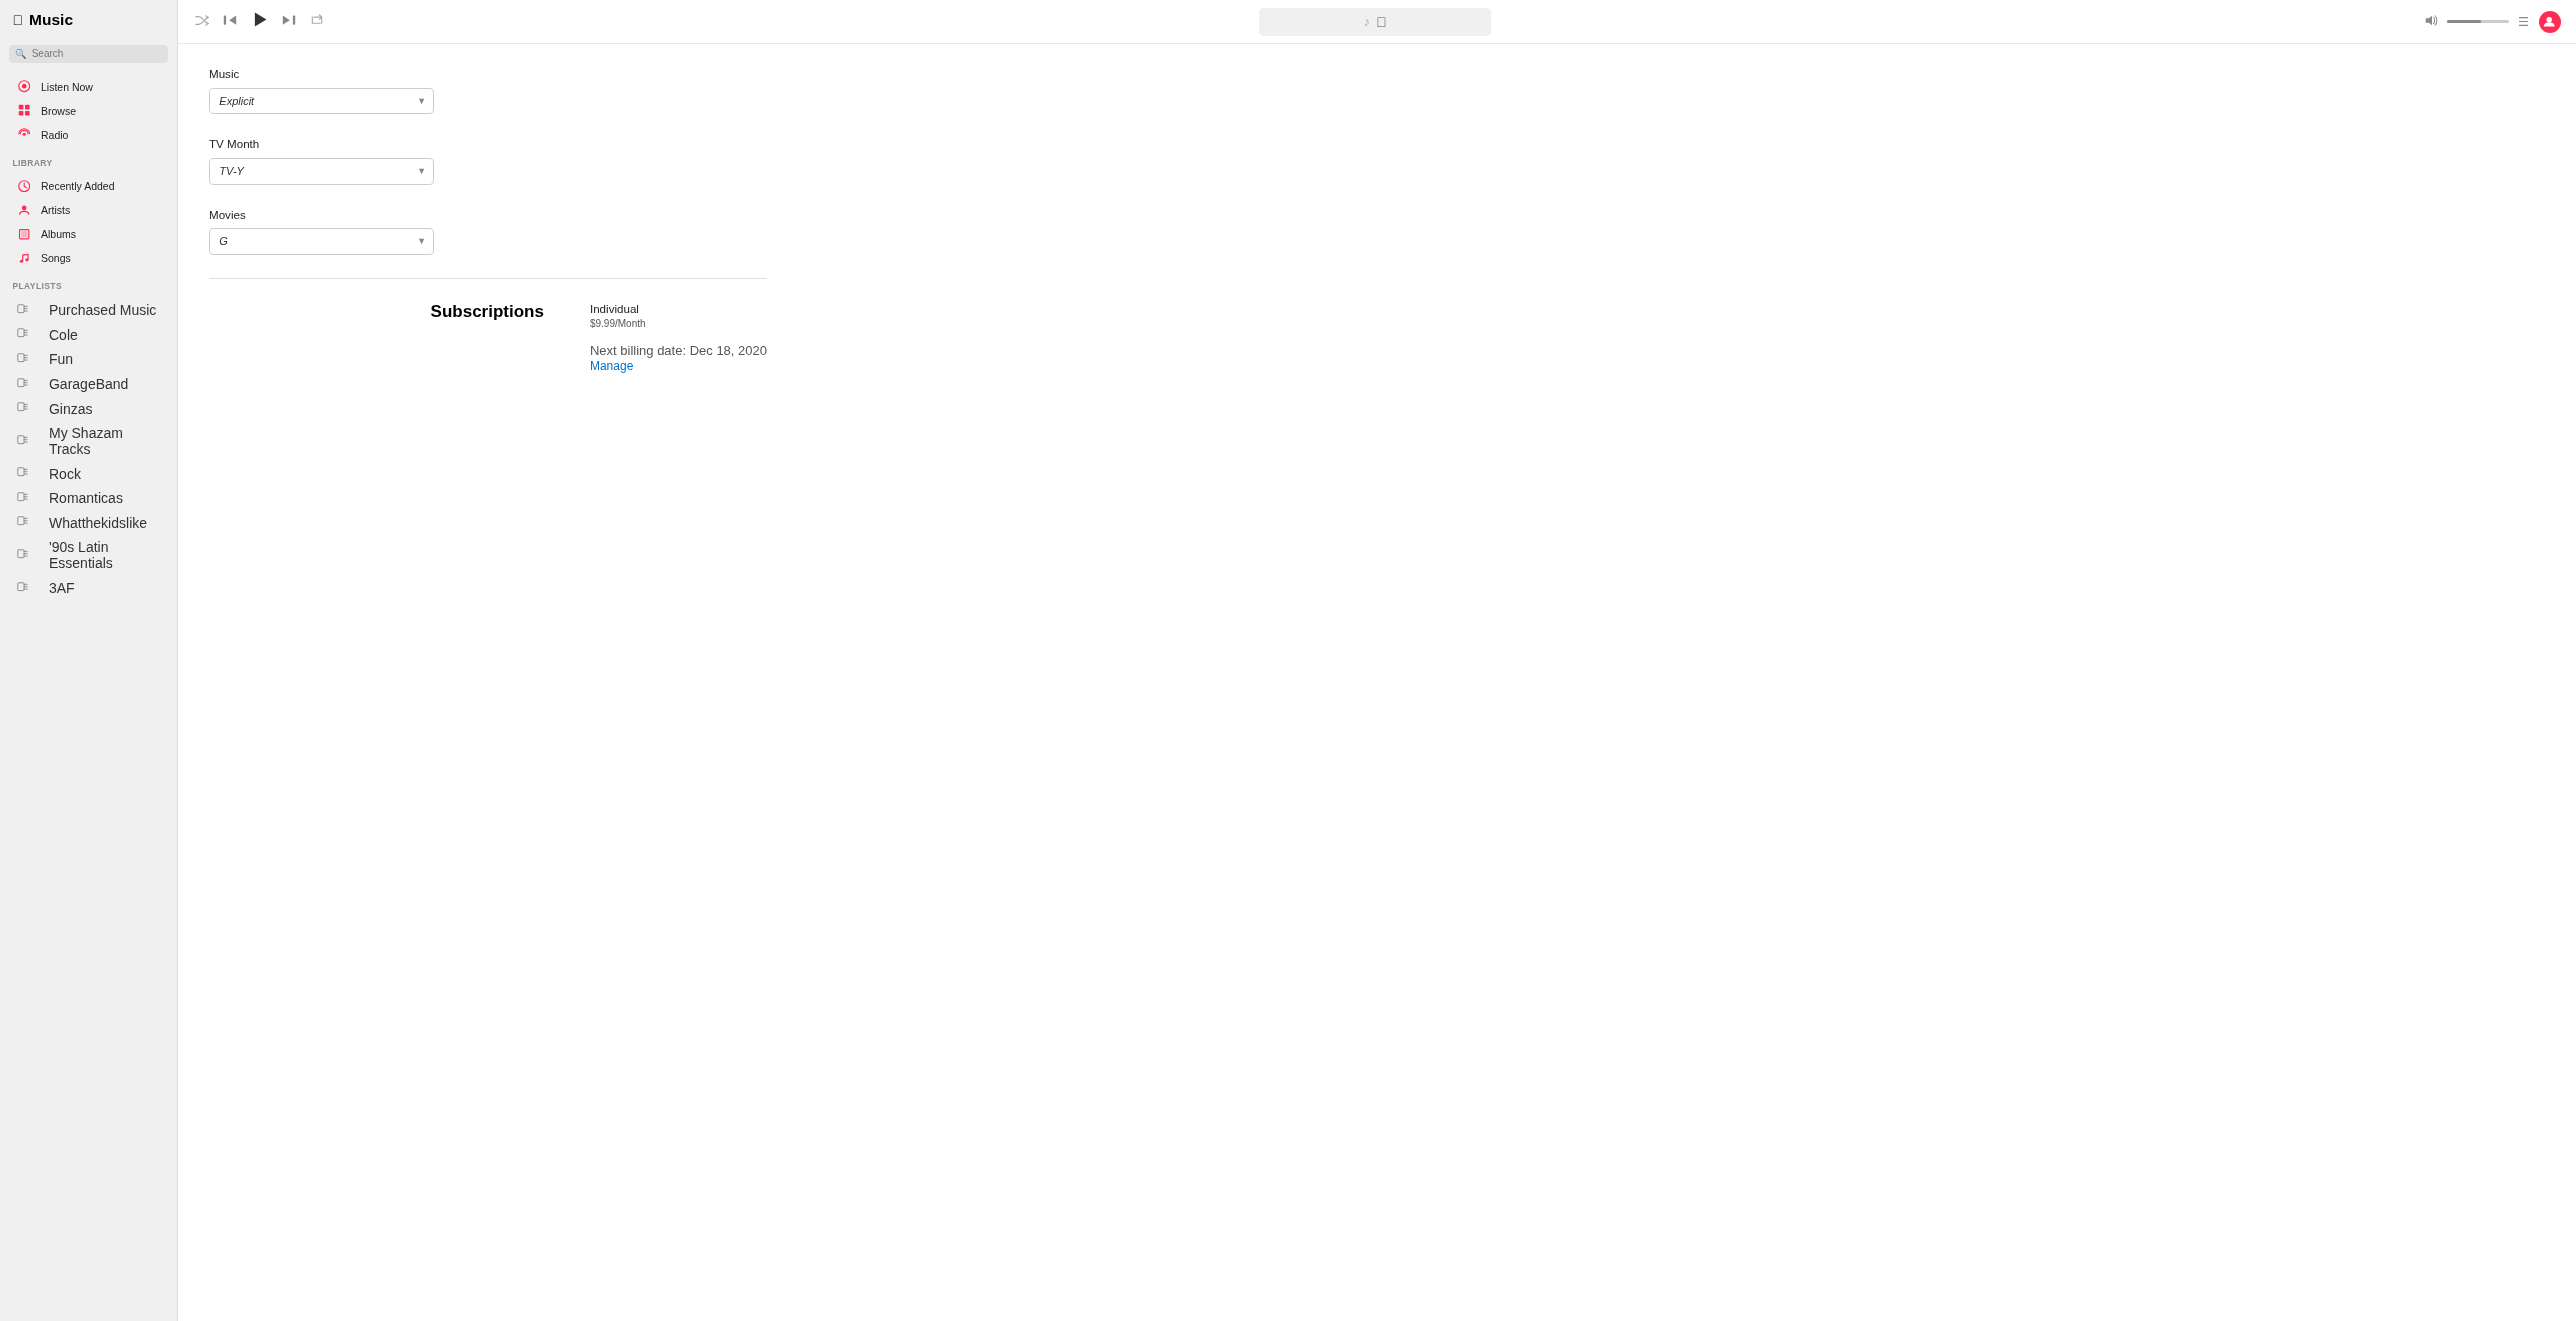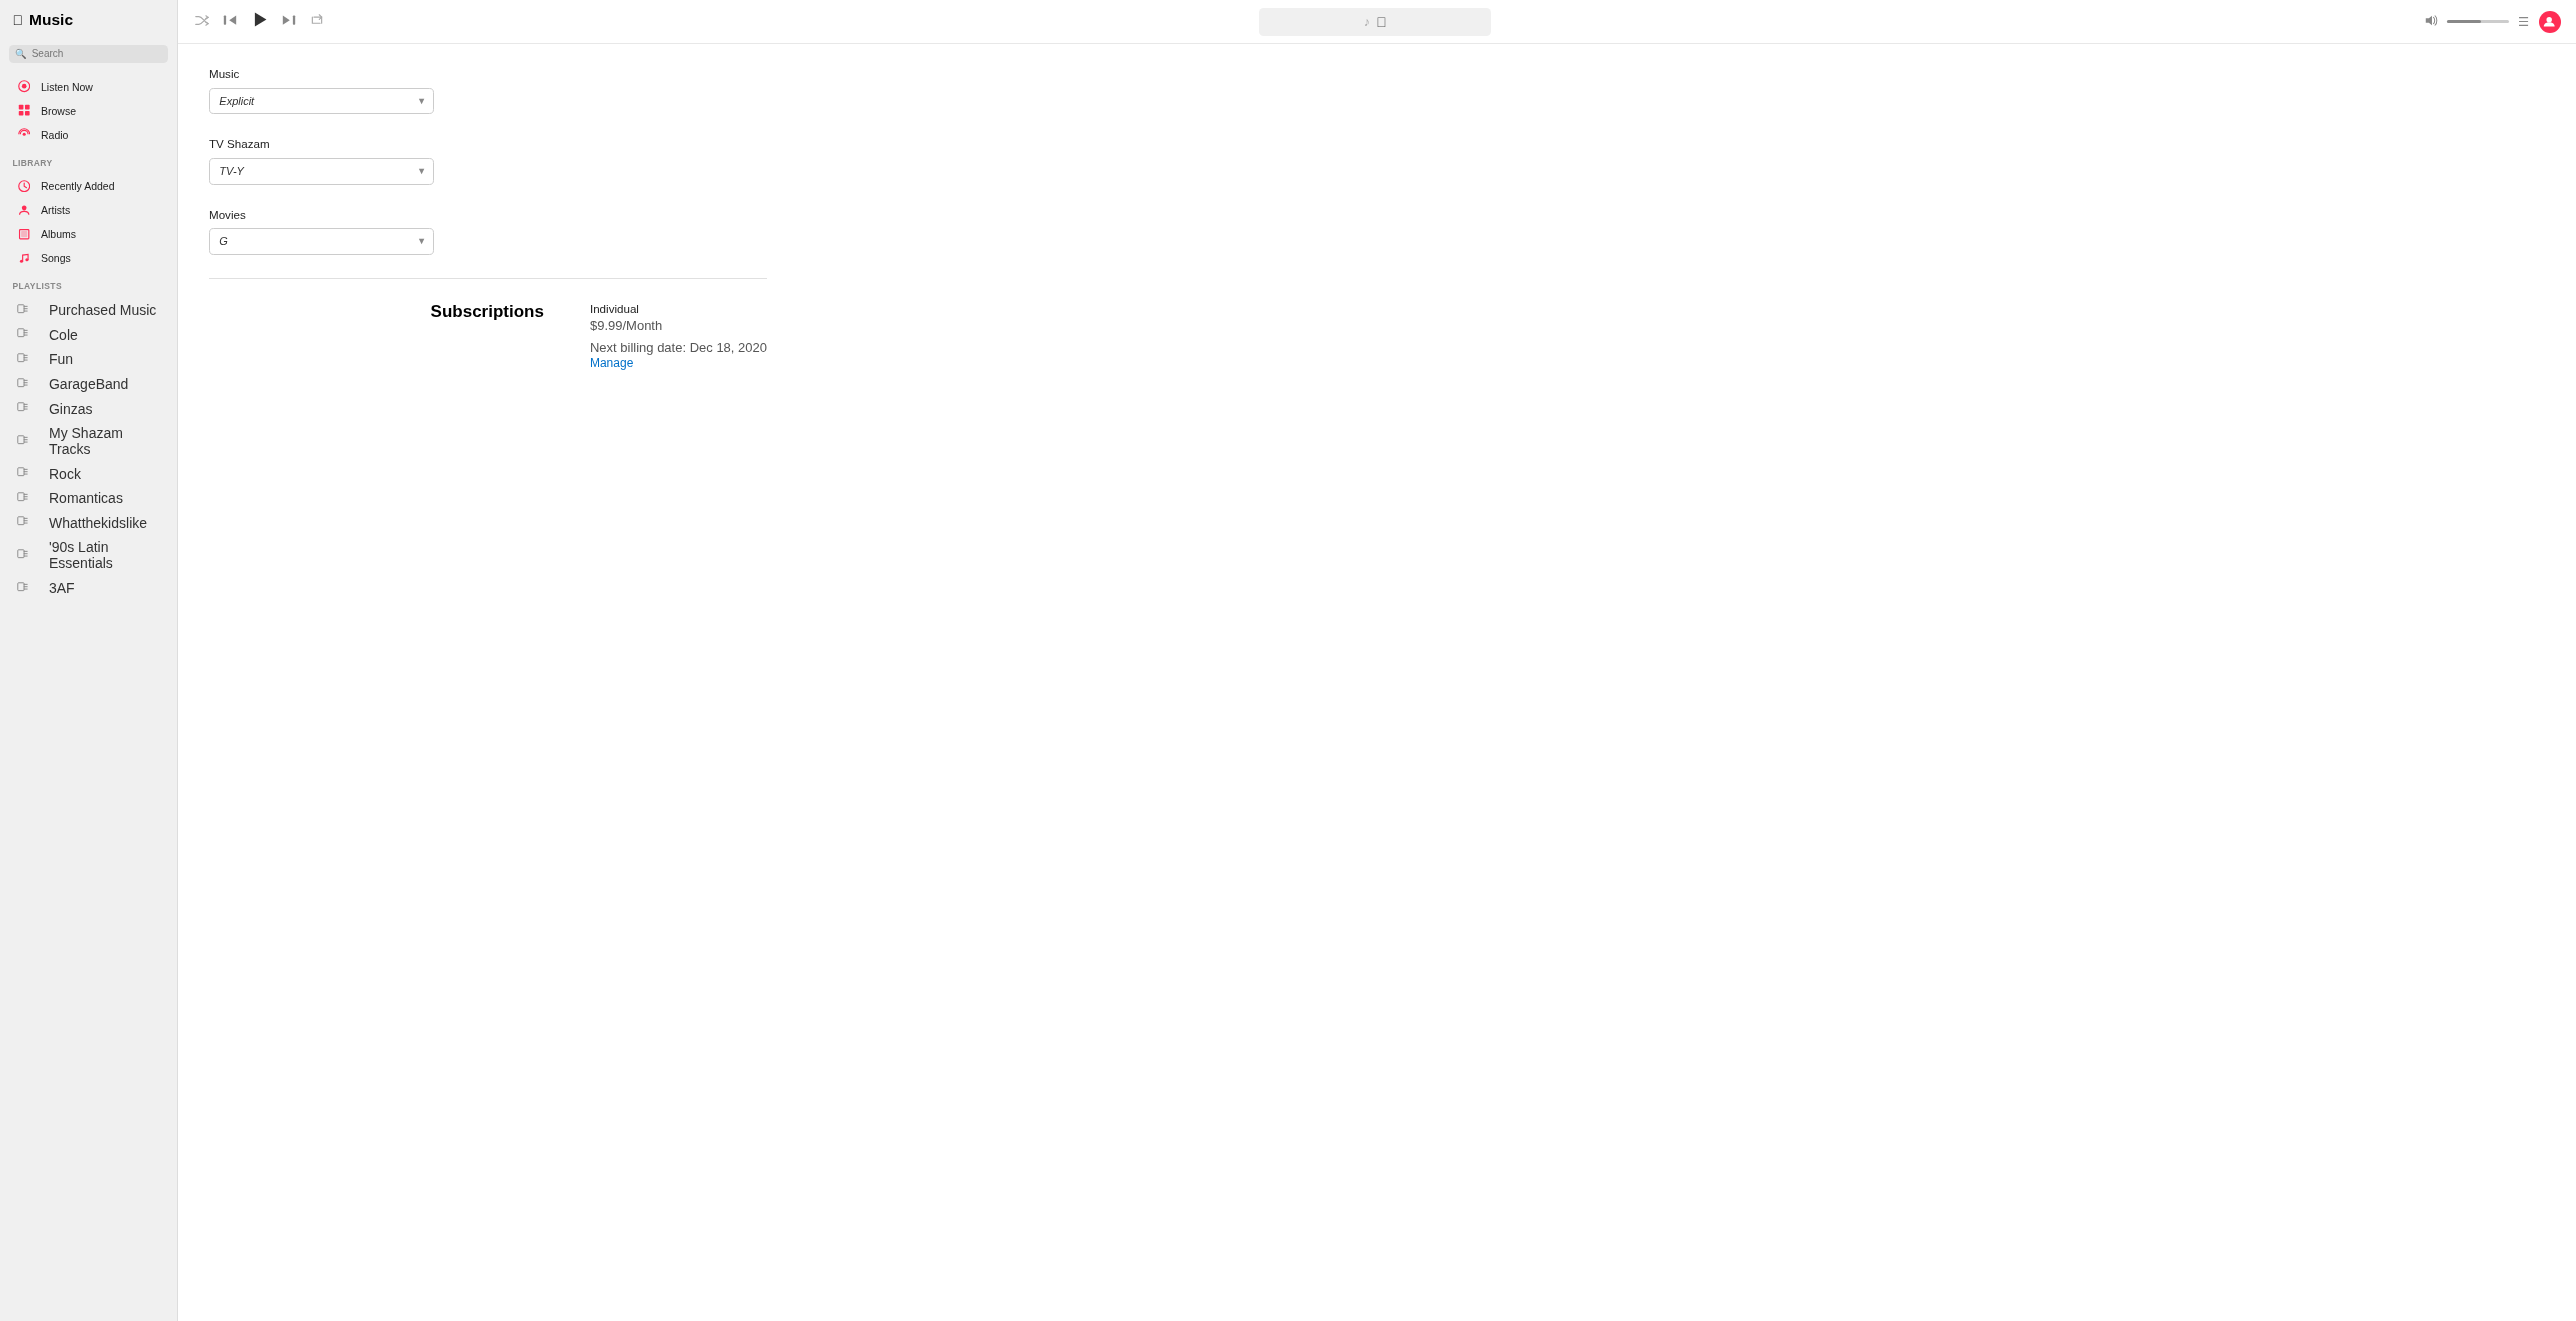--- a/index.html
+++ b/index.html
@@ -238,23 +238,23 @@
       color: #000;
     }
     .subscription-detail {}
     .subscription-plan {
       font-size: 11.6px;
       font-weight: 500;
       color: #222;
       margin-bottom: 3px;
     }
     .subscription-price {
-      font-size: 13px;
+      font-size: 10px;
       color: #555;
-      margin-bottom: 7px;
+      margin-bottom: 14px;
     }
     .subscription-billing {
       font-size: 13px;
       color: #555;
       margin-bottom: 1px;
     }
     .subscription-manage {
       font-size: 12px;
       color: #0070c9;
       cursor: pointer;
@@ -551,21 +551,21 @@
       <div class="select-wrapper">
         <select class="settings-select">
           <option value="Explicit">Explicit</option>
           <option value="Clean">Clean</option>
         </select>
         <span class="select-chevron">▼</span>
       </div>
     </div>
 
     <div class="settings-section">
-      <div class="settings-label">TV Shazam</div>
+      <div class="settings-label">TV Month</div>
       <div class="select-wrapper">
         <select class="settings-select">
           <option value="TV-Y">TV-Y</option>
           <option value="TV-Y7">TV-Y7</option>
           <option value="TV-G">TV-G</option>
           <option value="TV-PG">TV-PG</option>
           <option value="TV-14">TV-14</option>
           <option value="TV-MA">TV-MA</option>
         </select>
         <span class="select-chevron">▼</span>

